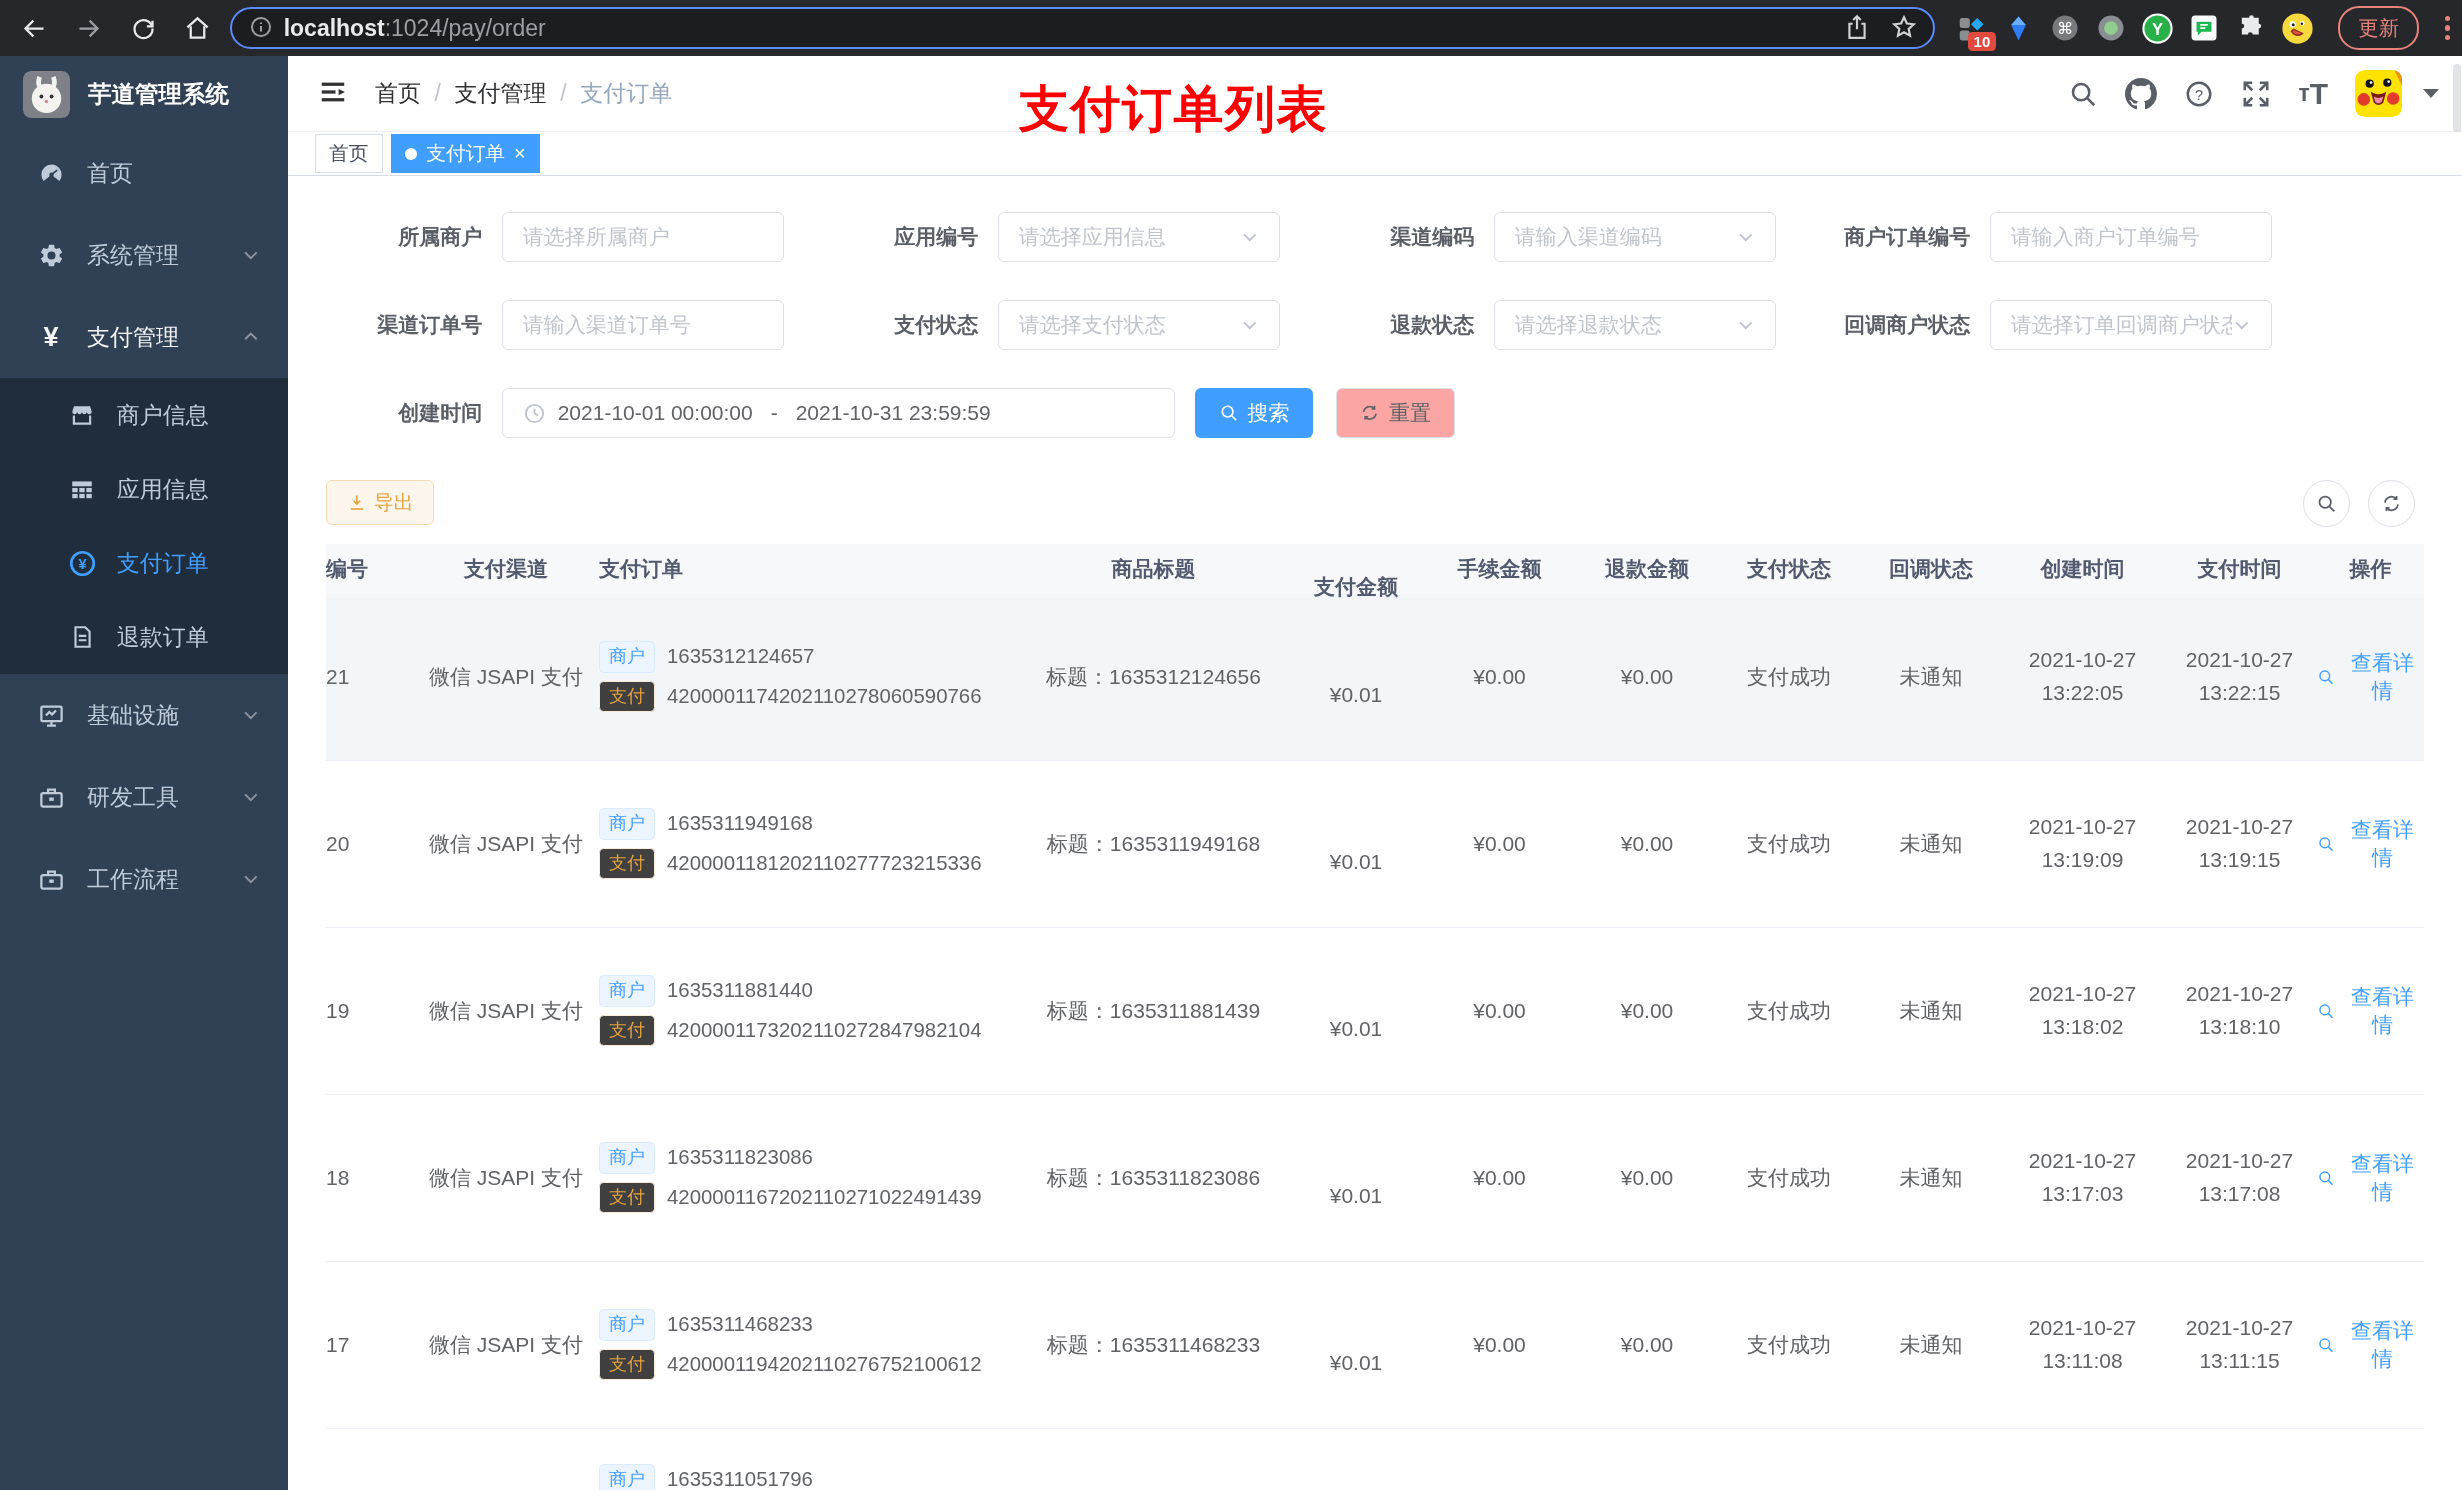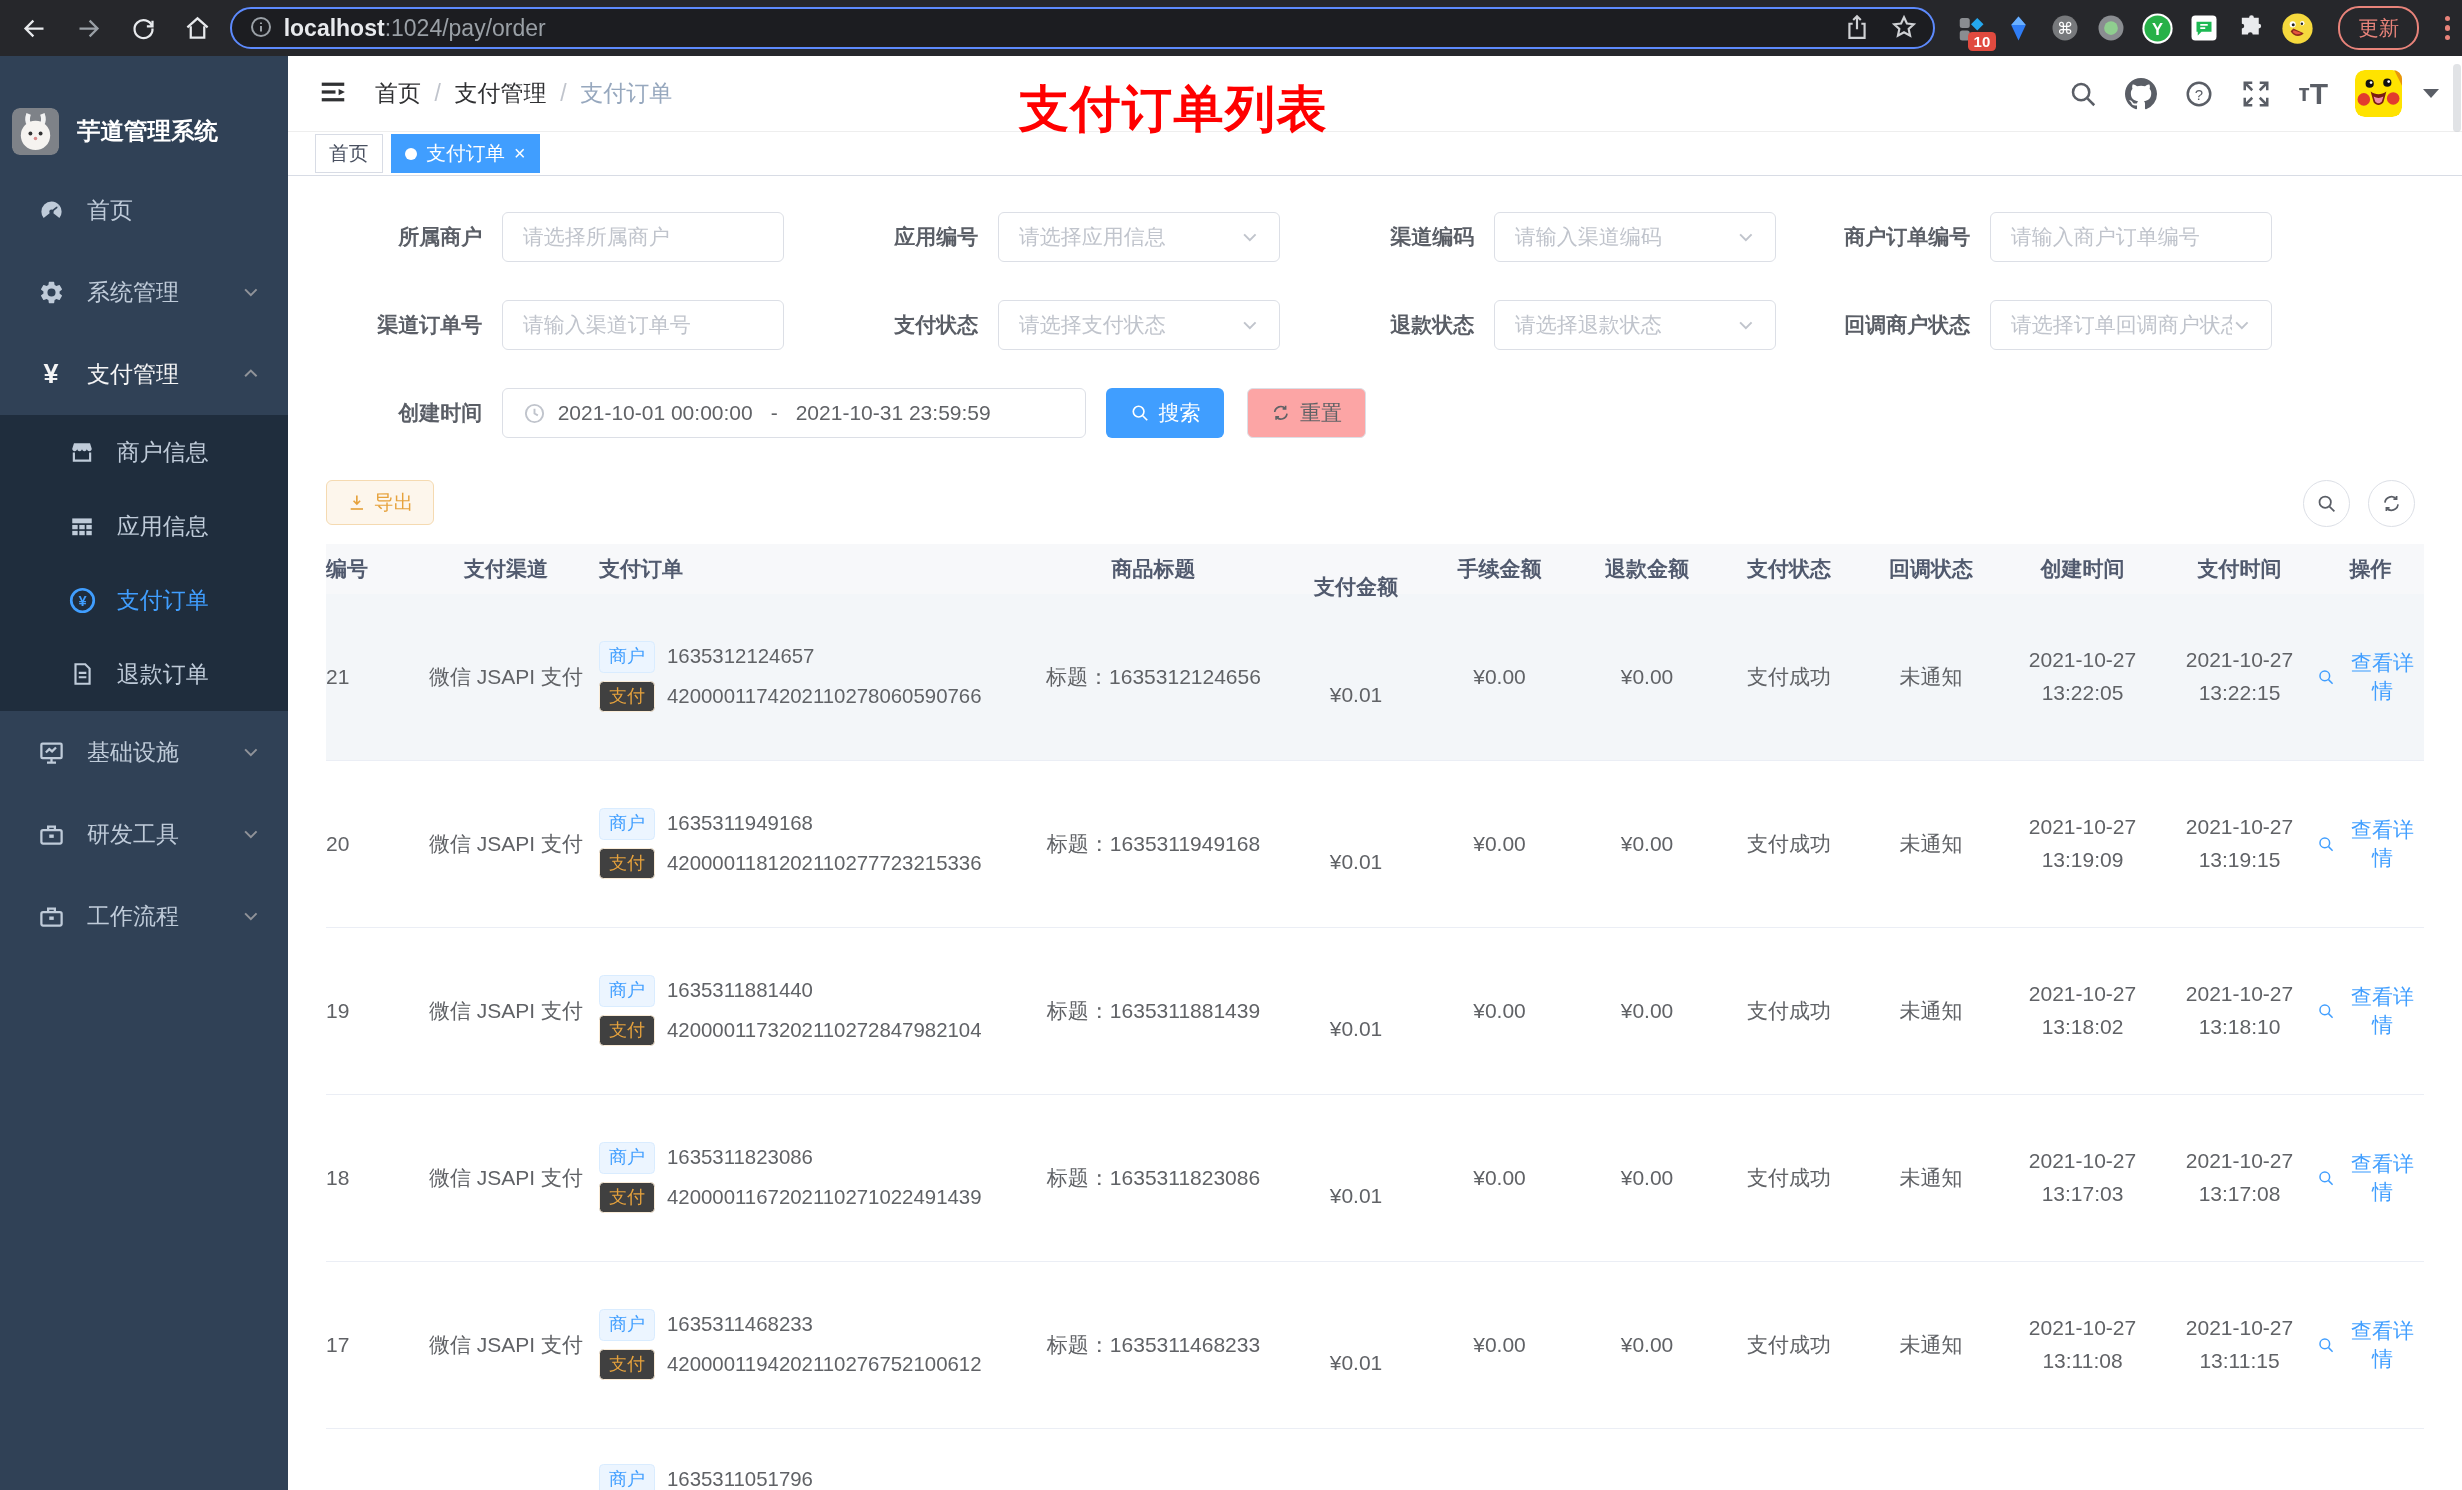--- a/index.html
+++ b/index.html
@@ -17,21 +17,21 @@
   .exts { display:flex; align-items:center; gap:13.6px; }
   .ext { width:33px; height:33px; position:relative; display:flex; align-items:center; justify-content:center; }
   .badge { position:absolute; right:-7.6px; bottom:-6px; background:#e04a3f; color:#fff; font-size:15px; font-weight:bold; padding:0.8px 5.3px; border-radius:4.5px; }
   .updatebtn { border:2.3px solid #e8837a; color:#e8837a; border-radius:21px; font-size:20.4px; padding:6px 18px; margin-left:10.6px; background:transparent; display:flex; align-items:center; }
   .vdots { display:flex; flex-direction:column; gap:4.5px; margin-left:12px; }
   .vdots i { width:5.3px; height:5.3px; border-radius:50%; background:#e8837a; }
 
   
   .app { display:flex; height:1434px; }
   .sidebar { width:288px; background:#304156; flex-shrink:0; display:flex; flex-direction:column; }
-  .logo { height:76px; display:flex; align-items:center; padding-left:12px;margin-top:37px; }
+  .logo { height:76px; display:flex; align-items:center; padding-left:23px; }
   .logo-img { width:47px; height:47px; border-radius:7.6px; overflow:hidden; flex-shrink:0; }
   .logo-title { color:#fff; font-size:23.5px; font-weight:bold; margin-left:18px; }
   .mitem { height:82px; display:flex; align-items:center; padding:0 27px 0 36px; color:#bfcbd9; font-size:23px; cursor:pointer; }
   .mitem .micon { width:30px; display:flex; justify-content:center; margin-right:21px; }
   .mitem .mlabel { flex:1; }
   .mitem.parent-active { color:#f4f4f5; }
   .submenu { background:#1f2d3d; }
   .sitem { height:74px; display:flex; align-items:center; padding-left:67px; color:#bfcbd9; font-size:23px; cursor:pointer; }
   .sitem .micon { width:30px; display:flex; justify-content:center; margin-right:19.7px; }
   .sitem.active { color:#409eff; }
@@ -58,21 +58,21 @@
   .tagv .close { margin-left:9px; font-size:19.7px; }
 
   .content { padding:36px 38px 0 38px; }
   .frow { display:flex; align-items:center; margin-bottom:38px; }
   .fgroup { display:flex; align-items:center; width:496px; flex-shrink:0; }
   .flabel { width:176px; text-align:right; padding-right:19.7px; font-size:21px; color:#5a5e66; font-weight:600; flex-shrink:0; }
   .fctl { width:282px; height:50px; border:0.8px solid #dcdfe6; border-radius:6px; display:flex; align-items:center; padding:0 19.7px; background:#fff; }
   .fctl input { border:none; outline:none; width:100%; font-size:21px; color:#606266; font-family:inherit; background:transparent; }
   .fctl input::placeholder { color:#c0c4cc; }
   .fctl .ph { flex:1; font-size:21px; color:#c0c4cc; white-space:nowrap; overflow:hidden; }
-  .daterange { width:584px; gap:12px; }
+  .daterange { width:673px; gap:12px; }
   .daterange .dval { font-size:21px; color:#606266; white-space:nowrap; }
   .daterange .dsep { font-size:21px; color:#606266; margin:0 6px; }
   .btn { height:50px; border-radius:6px; display:flex; align-items:center; gap:9px; font-size:21px; padding:0 23px; cursor:pointer; border:0.8px solid transparent; font-family:inherit; }
   .btn.primary { background:#409eff; color:#fff; margin-left:19.7px; }
   .btn.plain { background:#fca5a5; border-color:#dcdfe6; color:#606266; margin-left:23px; }
 
   .toolbar { margin-top:42px; display:flex; align-items:flex-start;gap:32px; }
   .btn-export { height:45px; border-radius:6px; border:0.8px solid #f5dab1; background:#fdf6ec; color:#e6a23c; font-size:19.7px; display:flex; align-items:center; gap:7.6px; padding:0 19.7px; cursor:pointer; font-family:inherit; }
   .tool-circles { margin-left:auto; display:flex; gap:18px; padding-right:9px; }
   .circle-btn { width:47px; height:47px; border-radius:50%; border:0.8px solid #dcdfe6; background:#fff; display:flex; align-items:center; justify-content:center; cursor:pointer; }

